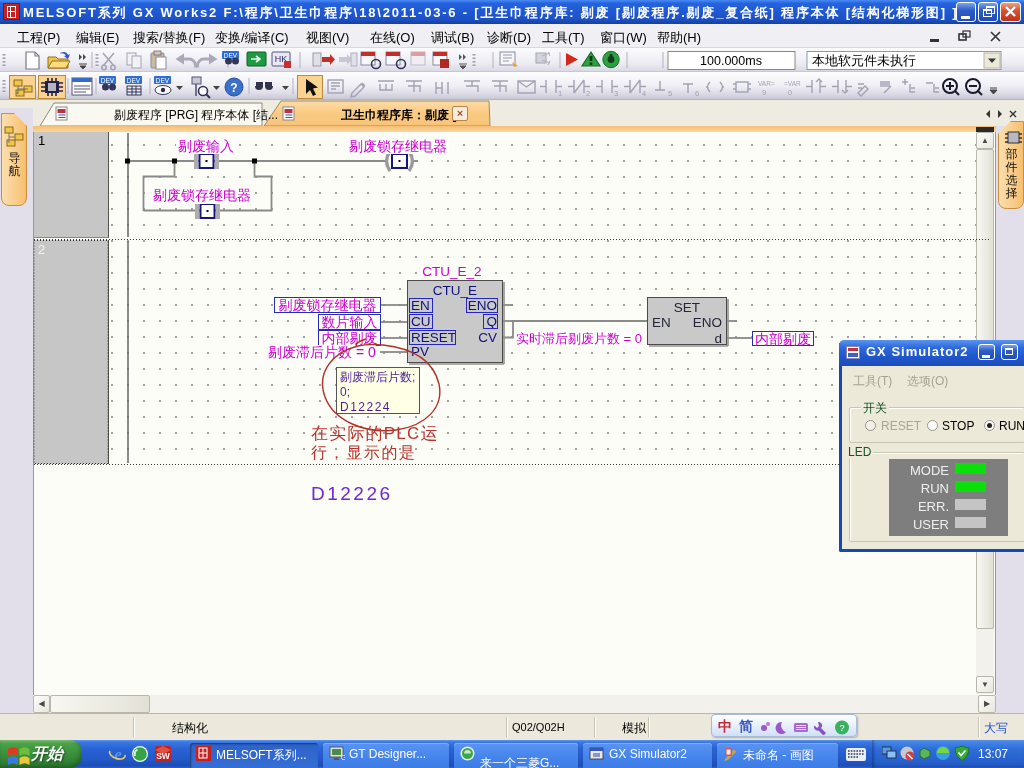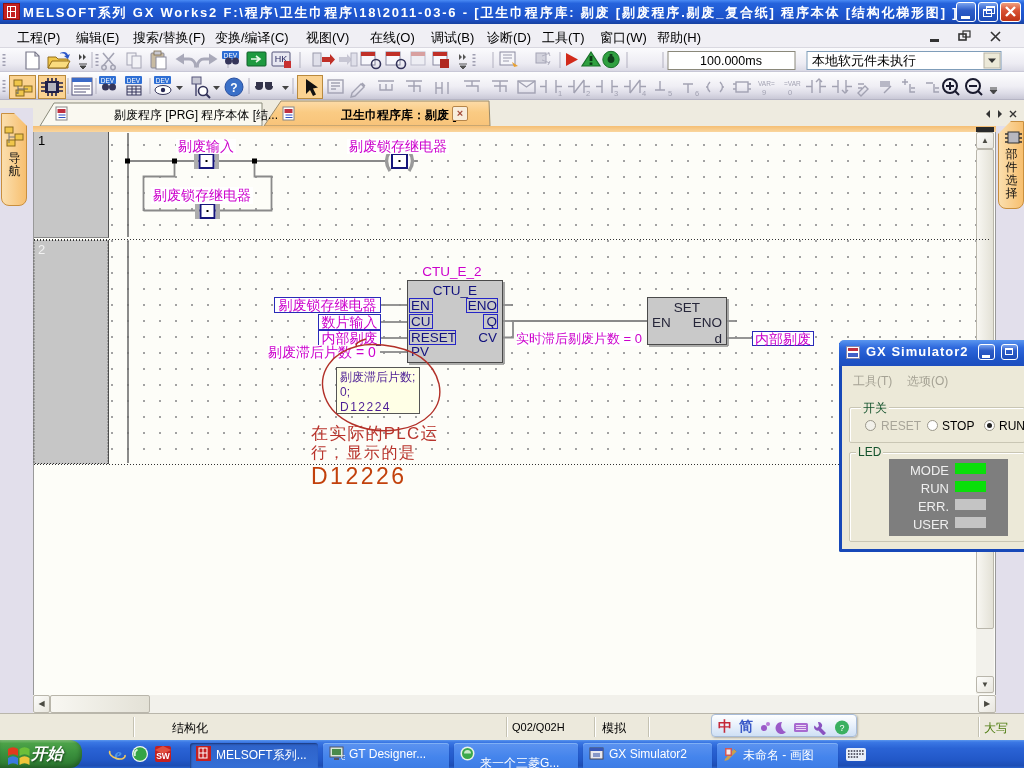--- a/index.html
+++ b/index.html
@@ -584,27 +584,27 @@
   <div class="mg mgbox" style="left:752px;top:331px;width:62px;height:15px;">内部剔废</div>
 
   <div class="abs" style="left:336px;top:367px;width:84px;height:47px;background:#FFFFE6;border:1px solid #555;font-size:12px;color:#4c1d95;line-height:15px;padding:2px 3px;">剔废滞后片数;<br>0;<br><span style="letter-spacing:1.5px;">D12224</span></div>
 
   <svg class="abs" style="left:0;top:0;" width="1024" height="768" pointer-events="none">
     <path d="M358 346 C333 352 316 372 325 397 C334 421 365 434 396 430 C426 426 444 407 439 384 C433 359 410 348 383 345 C372 344 366 344 358 346 M366 339 C359 341 354 344 357 347" stroke="#B23028" stroke-width="1.4" fill="none"></path>
   </svg>
 
   <div class="abs" style="left:311px;top:422px;color:#B8332B;font-size:17px;letter-spacing:1.2px;white-space:nowrap;">在实际的PLC运</div>
   <div class="abs" style="left:311px;top:443px;color:#B8332B;font-size:16px;letter-spacing:1.6px;white-space:nowrap;">行，显示的是</div>
-  <div class="abs" style="left:311px;top:463px;color:#c2410c;font-size:23px;letter-spacing:2.5px;white-space:nowrap;">D12226</div>
+  <div class="abs" style="left:311px;top:483px;color:#6d28d9;font-size:19px;letter-spacing:2.5px;white-space:nowrap;">D12226</div>
 
   <div id="statusbar" class="abs">
     <div class="stext" style="left:172px;">结构化</div>
     <div class="stext" style="left:512px;font-size:11px;top:7px;">Q02/Q02H</div>
-    <div class="stext" style="left:602px;">模拟</div>
-    <div class="stext" style="left:984px;color:#4d7c0f;font-family:Liberation Mono, monospace;">大写</div>
+    <div class="stext" style="left:622px;">模拟</div>
+    <div class="stext" style="left:984px;color:#1d4ed8;font-family:Liberation Mono, monospace;">大写</div>
     <div class="ssep" style="left:133px;"></div>
     <div class="ssep" style="left:506px;"></div>
     <div class="ssep" style="left:594px;"></div>
     <div class="ssep" style="left:648px;"></div>
     <div class="ssep" style="left:978px;"></div>
   </div>
 
   <div id="simwin" class="abs">
     <div id="simtitle">
       <div class="abs" style="left:7px;top:6px;width:14px;height:13px;background:#fff;border:1px solid #88A;">
@@ -626,21 +626,21 @@
     <div class="simgroup" style="left:7px;top:64px;width:176px;height:36px;"></div>
     <div class="simlegend" style="left:19px;top:57px;">开关</div>
     <div class="radio" style="left:23px;top:77px;background:#F2F1EA;"></div>
     <div class="rlabel" style="left:39px;top:76px;color:#A8A599;">RESET</div>
     <div class="radio" style="left:85px;top:77px;"></div>
     <div class="rlabel" style="left:100px;top:76px;">STOP</div>
     <div class="radio" style="left:142px;top:77px;"></div>
     <div class="abs" style="left:145px;top:80px;width:5px;height:5px;border-radius:50%;background:#222;"></div>
     <div class="rlabel" style="left:157px;top:76px;">RUN</div>
     <div class="simgroup" style="left:7px;top:109px;width:176px;height:90px;"></div>
-    <div class="simlegend" style="left:14px;top:102px;text-align:center;">LED</div>
+    <div class="simlegend" style="left:4px;top:102px;text-align:center;">LED</div>
     <div id="ledpanel" style="left:47px;top:116px;width:119px;height:77px;">
       <div class="ledtxt" style="left:0px;top:4px;">MODE</div>
         <div class="ledbar" style="left:66px;top:4px;background:#0ADF0A;"></div>
       <div class="ledtxt" style="left:0px;top:22px;">RUN</div>
         <div class="ledbar" style="left:66px;top:22px;background:#0ADF0A;"></div>
       <div class="ledtxt" style="left:0px;top:40px;">ERR.</div>
         <div class="ledbar" style="left:66px;top:40px;background:#C4C4C4;"></div>
       <div class="ledtxt" style="left:0px;top:58px;">USER</div>
         <div class="ledbar" style="left:66px;top:58px;background:#C4C4C4;"></div>
     </div>
@@ -719,15 +719,30 @@
           <path d="M11 3 l2.5 2.5" stroke="#888"></path>
           <rect x="2" y="2" width="7" height="8" fill="#D05858"></rect>
           <rect x="3.5" y="3.5" width="4" height="5" fill="#F8E8E8"></rect>
         </svg>
       <span class="tbl" style="left:26px;">未命名 - 画图</span>
       </div>
     <svg class="abs" style="left:845px;top:7px;" width="22" height="15">
         <rect x="1" y="1" width="20" height="13" rx="2" fill="#E8EEF8"></rect>
         <path d="M3 4 h16 M3 7 h16 M3 10 h10" stroke="#334" stroke-width="1.6" stroke-dasharray="1.6,1.2"></path>
       </svg>
+    <div id="tray">
+      <svg class="abs" style="left:10px;top:5px;" width="92" height="18">
+        <rect x="0" y="2" width="9" height="7" fill="#5A9AE8" stroke="#234"></rect>
+          <rect x="5" y="6" width="9" height="7" fill="#8AC0F8" stroke="#234"></rect>
+        <circle cx="25" cy="8" r="6.5" fill="#C8C8D0"></circle>
+          <circle cx="28" cy="11" r="4.5" fill="#D04040"></circle>
+          <path d="M25.5 9 l5 5" stroke="#fff" stroke-width="1.5"></path>
+        <path d="M42 3 l6 3 0 5 -6 3 -4 -3 0 -5 z" fill="#58B858" stroke="#287028"></path>
+        <circle cx="61" cy="8" r="7" fill="#38A0E0"></circle>
+          <path d="M55 8 a6 6 0 0 1 12 0 z" fill="#78D838"></path>
+        <path d="M80 1 q5 2.5 7 1.5 q0 9 -7 13 q-7 -4 -7 -13 q2 1 7 -1.5" fill="#38A838" stroke="#1A7A1A"></path>
+          <path d="M76.5 7.5 l2.5 3 4.5 -5" stroke="#fff" stroke-width="1.8" fill="none"></path>
+      </svg>
+      <div id="clock">13:07</div>
+    </div>
   </div>
 
 </div>
 
 </body></html>

